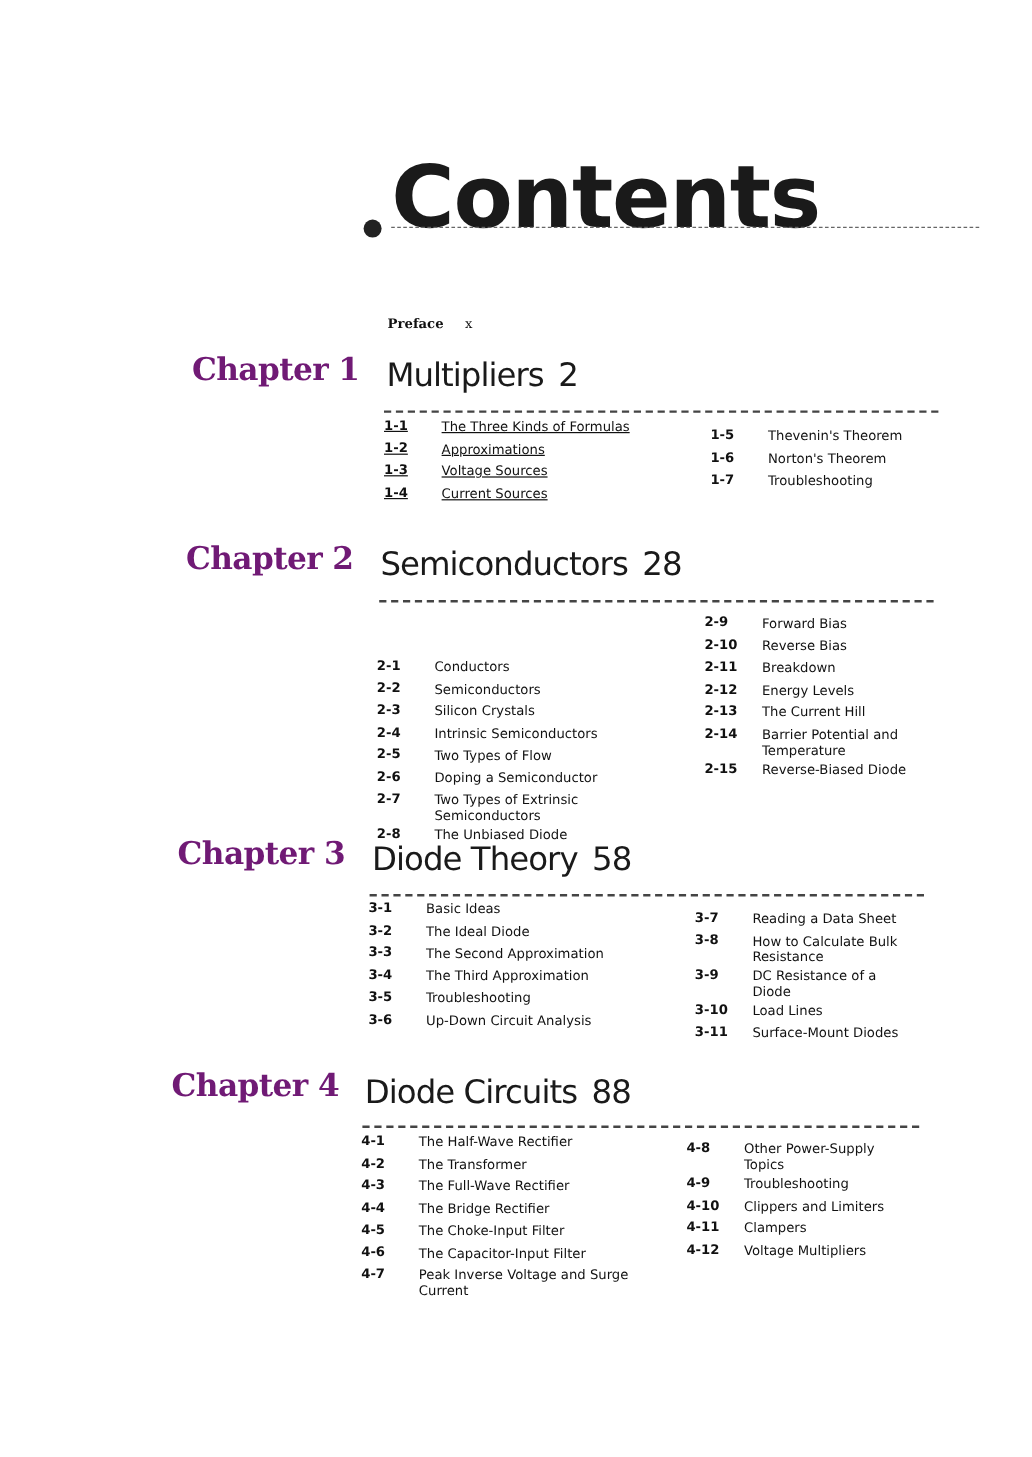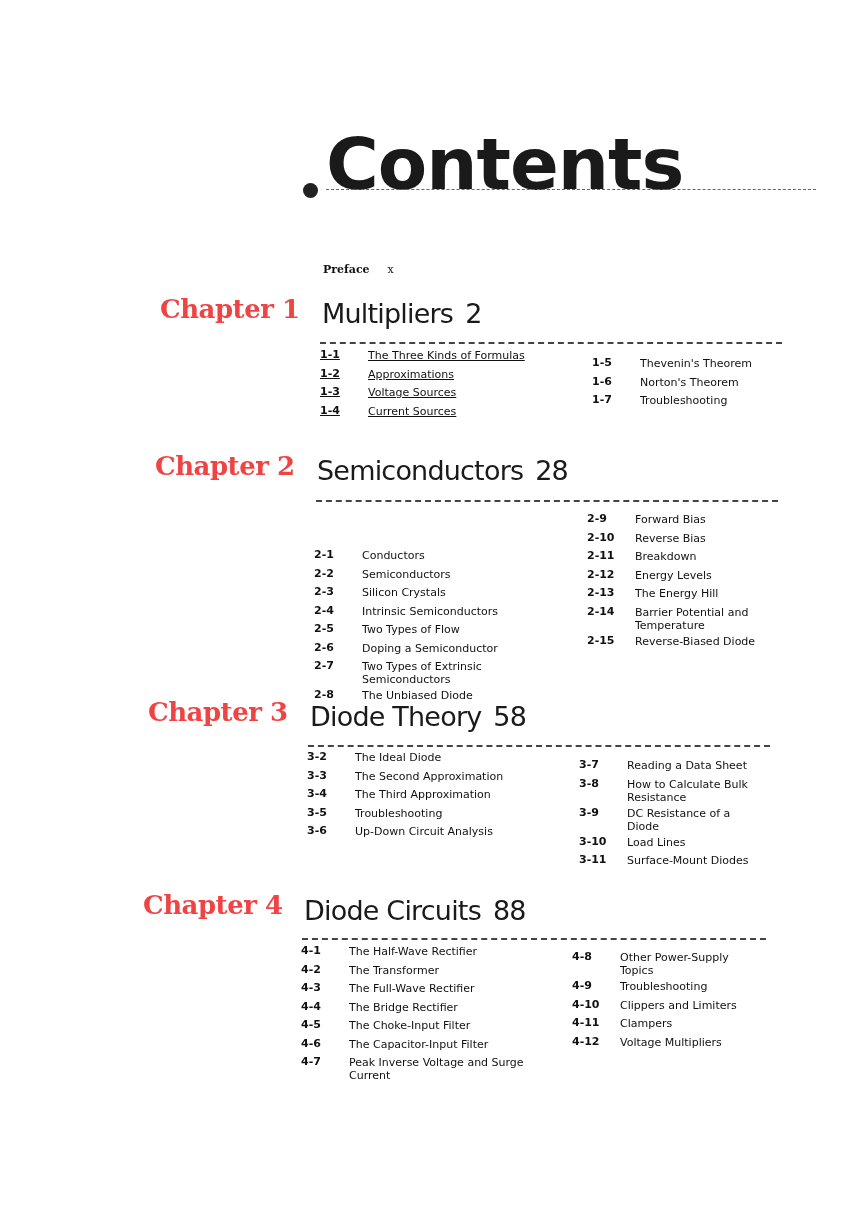--- a/index.html
+++ b/index.html
@@ -3,21 +3,21 @@
 <meta charset="utf-8">
 <style>
   html, body { margin:0; padding:0; }
   body { width:860px; height:1214px; background:#ffffff; position:relative; overflow:hidden;
          font-family:"DejaVu Sans", sans-serif; color:#111; }
   .title { position:absolute; left:326px; top:122px; font-size:72px; font-weight:bold; letter-spacing:-1px; color:#1a1a1a; }
   .bullet { position:absolute; left:303px; top:183px; width:15px; height:15px; border-radius:50%; background:#222; }
   .title-rule { position:absolute; left:326px; top:189px; width:490px; border-top:1px dashed #666; }
   .preface { position:absolute; left:323px; top:263px; font-size:11px; font-weight:bold; font-family:"DejaVu Serif", serif; }
   .preface .pg { margin-left:14px; font-weight:normal; }
-  .ch-label { position:absolute; font-family:"DejaVu Serif", serif; font-weight:bold; font-size:26px; color:#ef4444; white-space:nowrap; letter-spacing:-0.5px; }
+  .ch-label { position:absolute; font-family:"DejaVu Serif", serif; font-weight:bold; font-size:26px; color:#701a75; white-space:nowrap; letter-spacing:-0.5px; }
   .ch-title { position:absolute; font-size:27px; font-weight:normal; color:#1a1a1a; white-space:nowrap; letter-spacing:-0.8px; }
   .ch-title .pg { margin-left:12px; }
   .ch-rule { position:absolute; border-top:2px dashed #444; }
   .col { position:absolute; font-size:11px; }
   .item { display:flex; line-height:18.5px; }
   .item .num { width:48px; font-weight:bold; flex:none; }
   .item .txt { flex:1; line-height:13px; padding-top:3px; }
 </style>
 </head>
 <body>
@@ -116,36 +116,40 @@
       <div class="item">
     <span class="num">2-11</span>
     <span class="txt">Breakdown</span>
   </div>
       <div class="item">
     <span class="num">2-12</span>
     <span class="txt">Energy Levels</span>
   </div>
       <div class="item">
     <span class="num">2-13</span>
-    <span class="txt">The Energy Hill</span>
+    <span class="txt">The Current Hill</span>
   </div>
       <div class="item">
     <span class="num">2-14</span>
     <span class="txt">Barrier Potential and Temperature</span>
   </div>
       <div class="item">
     <span class="num">2-15</span>
     <span class="txt">Reverse-Biased Diode</span>
   </div>
     </div>
     <div class="ch-label" style="left: 148px; top: 697px;">Chapter 3</div>
     <div class="ch-title" style="left: 310px; top: 701px;"><span>Diode Theory</span><span class="pg">58</span></div>
     <div class="ch-rule" style="left: 308px; top: 745px; width: 462px;"></div>
     <div class="col" style="left: 307px; top: 748px; width: 230px;">
       <div class="item">
+    <span class="num">3-1</span>
+    <span class="txt">Basic Ideas</span>
+  </div>
+      <div class="item">
     <span class="num">3-2</span>
     <span class="txt">The Ideal Diode</span>
   </div>
       <div class="item">
     <span class="num">3-3</span>
     <span class="txt">The Second Approximation</span>
   </div>
       <div class="item">
     <span class="num">3-4</span>
     <span class="txt">The Third Approximation</span>

